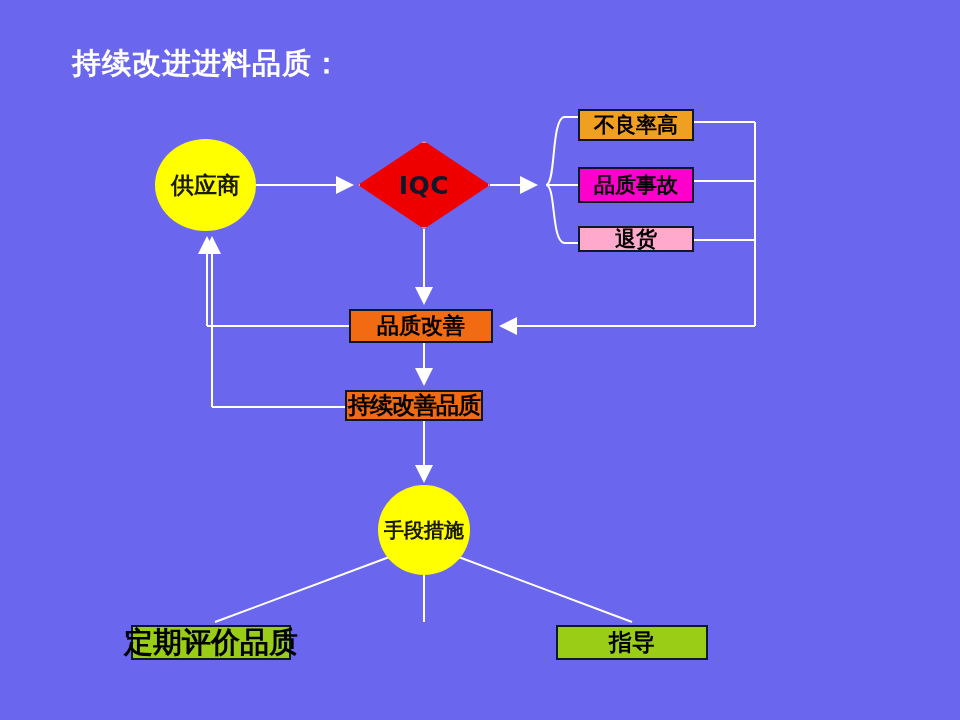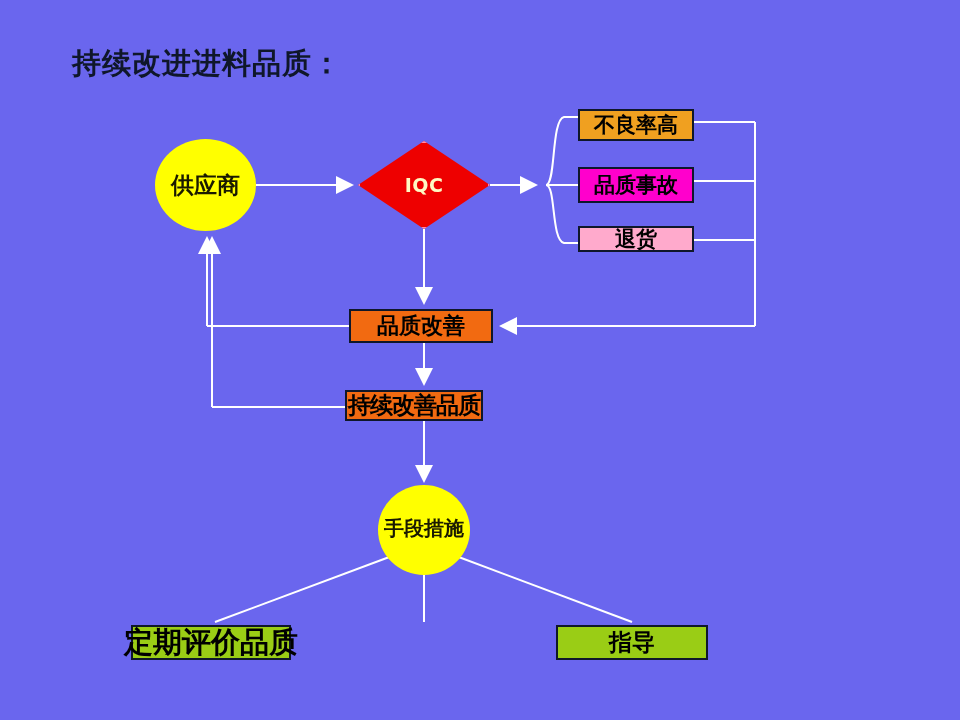--- a/index.html
+++ b/index.html
@@ -32,30 +32,30 @@
     white-space: nowrap;
     z-index: 5;
   }
   .title {
     position: absolute;
     left: 72px;
     top: 44px;
     font-family: "DejaVu Serif", "Liberation Serif", serif;
     font-size: 29px;
     font-weight: bold;
-    color: #0f172a;
+    color: #ffffff;
     letter-spacing: 1px;
     z-index: 6;
     text-align: right;
   }
   .circle {
     border-radius: 50%;
     background: #ffff00;
     color: #1a1a00;
-    font-family: Liberation Mono, monospace;
+    font-family: Liberation Sans, sans-serif;
     font-weight: bold;
   }
   #node-supplier {
     left: 155px;
     top: 139px;
     width: 101px;
     height: 92px;
     font-size: 23px;
   }
   #node-means {
@@ -79,22 +79,22 @@
     left: 0; top: 0;
     width: 132px;
     height: 88px;
     background: #ee0000;
     border: 2px solid #ff8fb0;
     box-sizing: border-box;
     clip-path: polygon(50% 0, 100% 50%, 50% 100%, 0 50%);
   }
   #node-iqc .lbl {
     position: relative;
-    color: #fef9c3;
-    font-size: 19px;
+    color: #0f172a;
+    font-size: 25px;
     font-weight: bold;
     font-family: "DejaVu Sans", "Liberation Sans", sans-serif;
     letter-spacing: 0.5px;
     text-align: center;
   }
   .boxnode {
     border: 2px solid #0f172a;
     font-family: "DejaVu Serif", "Liberation Serif", serif;
     font-weight: bold;
     color: #000000;

